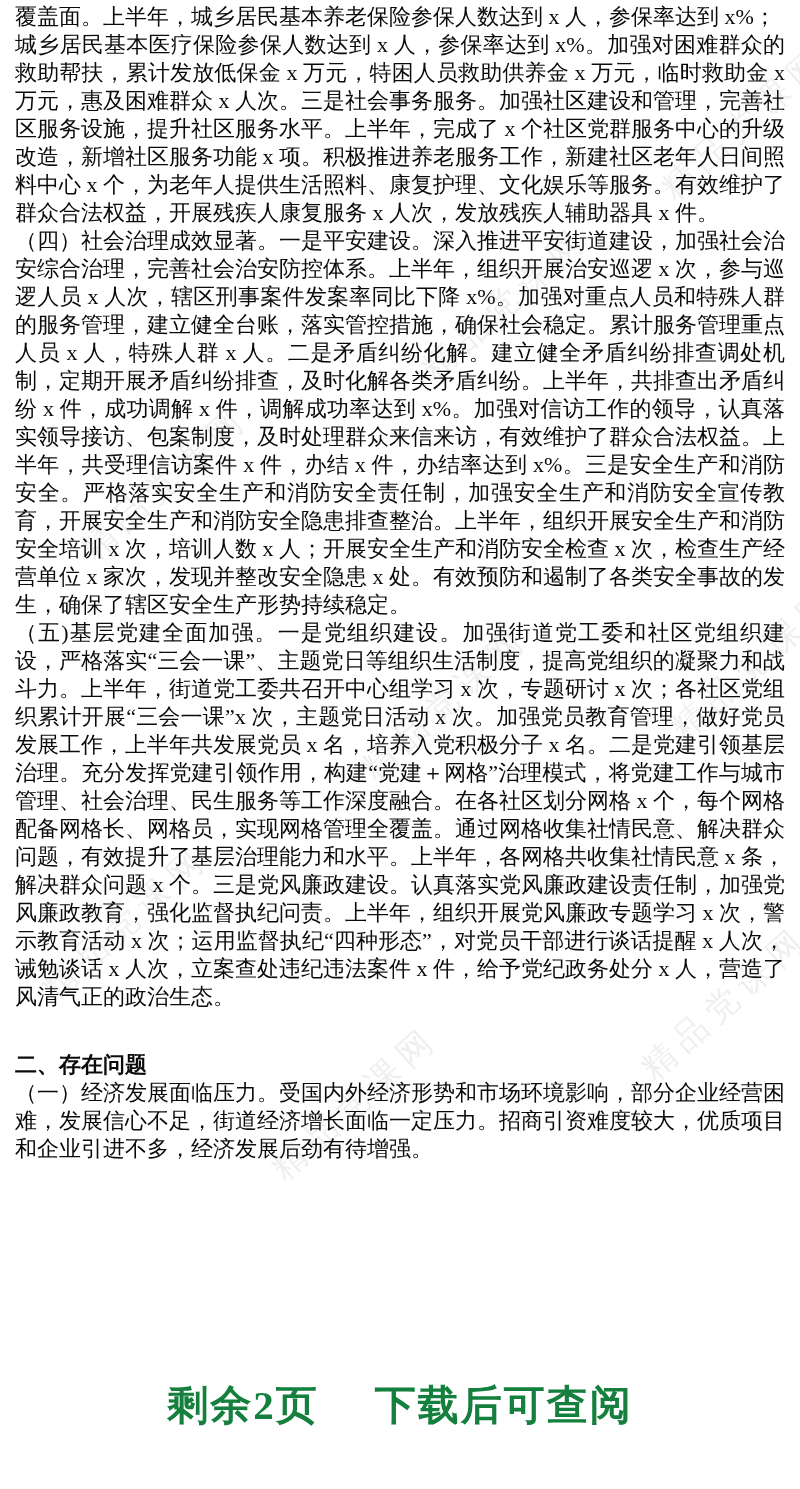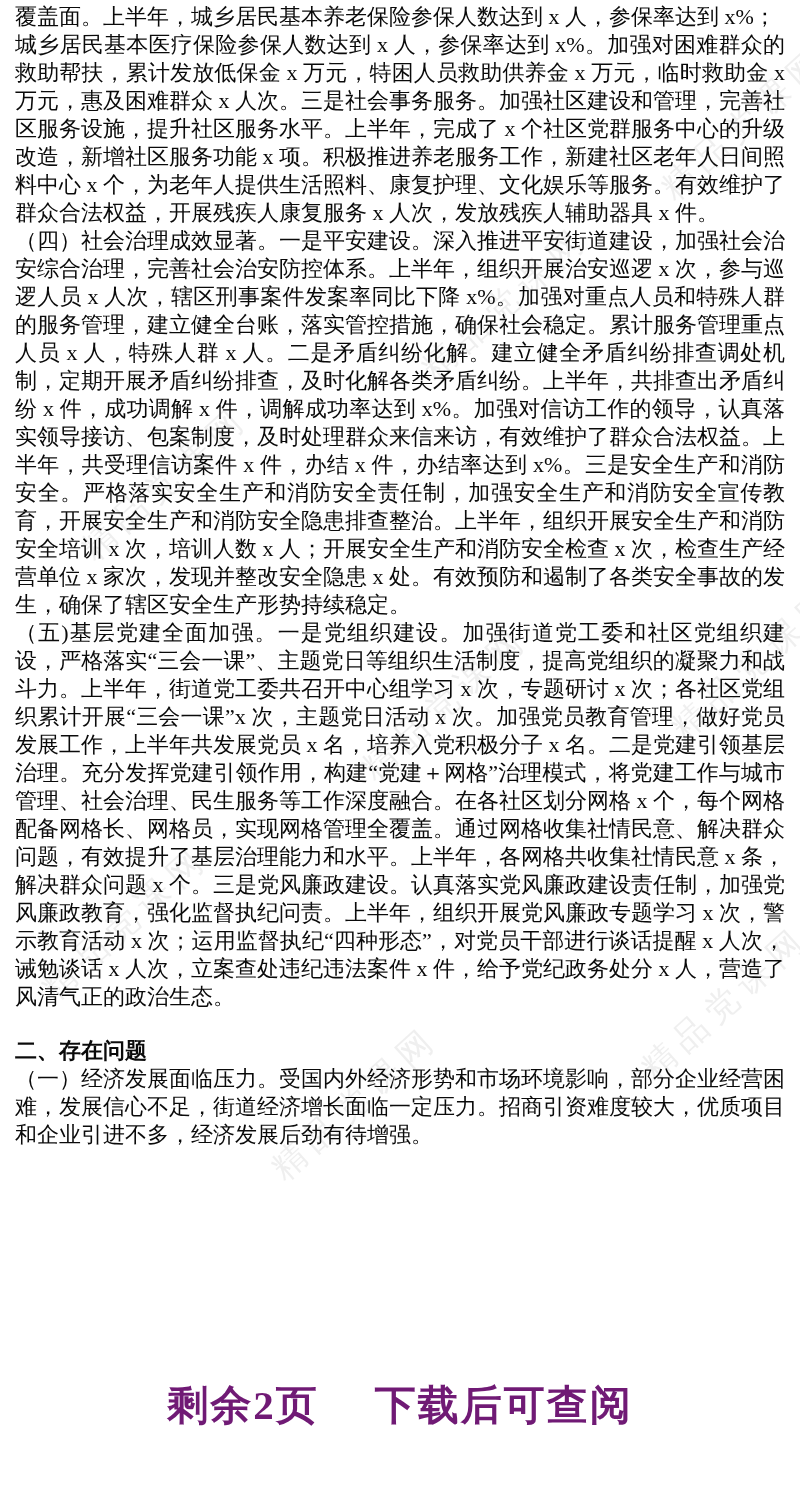--- a/index.html
+++ b/index.html
@@ -51,40 +51,40 @@
     word-break: break-all;
   }
   .content p {
     margin: 0;
   }
   .para-tail      { margin-top: 0; }
   .para-medical   { margin-top: 53px; }
   .para-governance{ margin-top: 34px; }
   .para-party     { margin-top: 35px; }
   .section-heading {
-    margin: 26px 0 0 0;
+    margin: 40px 0 0 0;
     font-family: "Liberation Sans", "DejaVu Sans", sans-serif;
     font-weight: bold;
     font-size: 22px;
     line-height: 28px;
   }
   .para-problem   { margin-top: 28px; }
   
   .paywall-footer {
     position: absolute;
     z-index: 1;
     left: 0;
     right: 0;
     top: 1381px;
     text-align: center;
     font-family: "Liberation Serif", "DejaVu Serif", serif;
     font-weight: bold;
     font-size: 41px;
     line-height: 48px;
-    color: #701a75;
+    color: #15803d;
     letter-spacing: 2px;
   }
   .footer-gap {
     display: inline-block;
     width: 56px;
   }
 </style>
 </head>
 <body>
 

